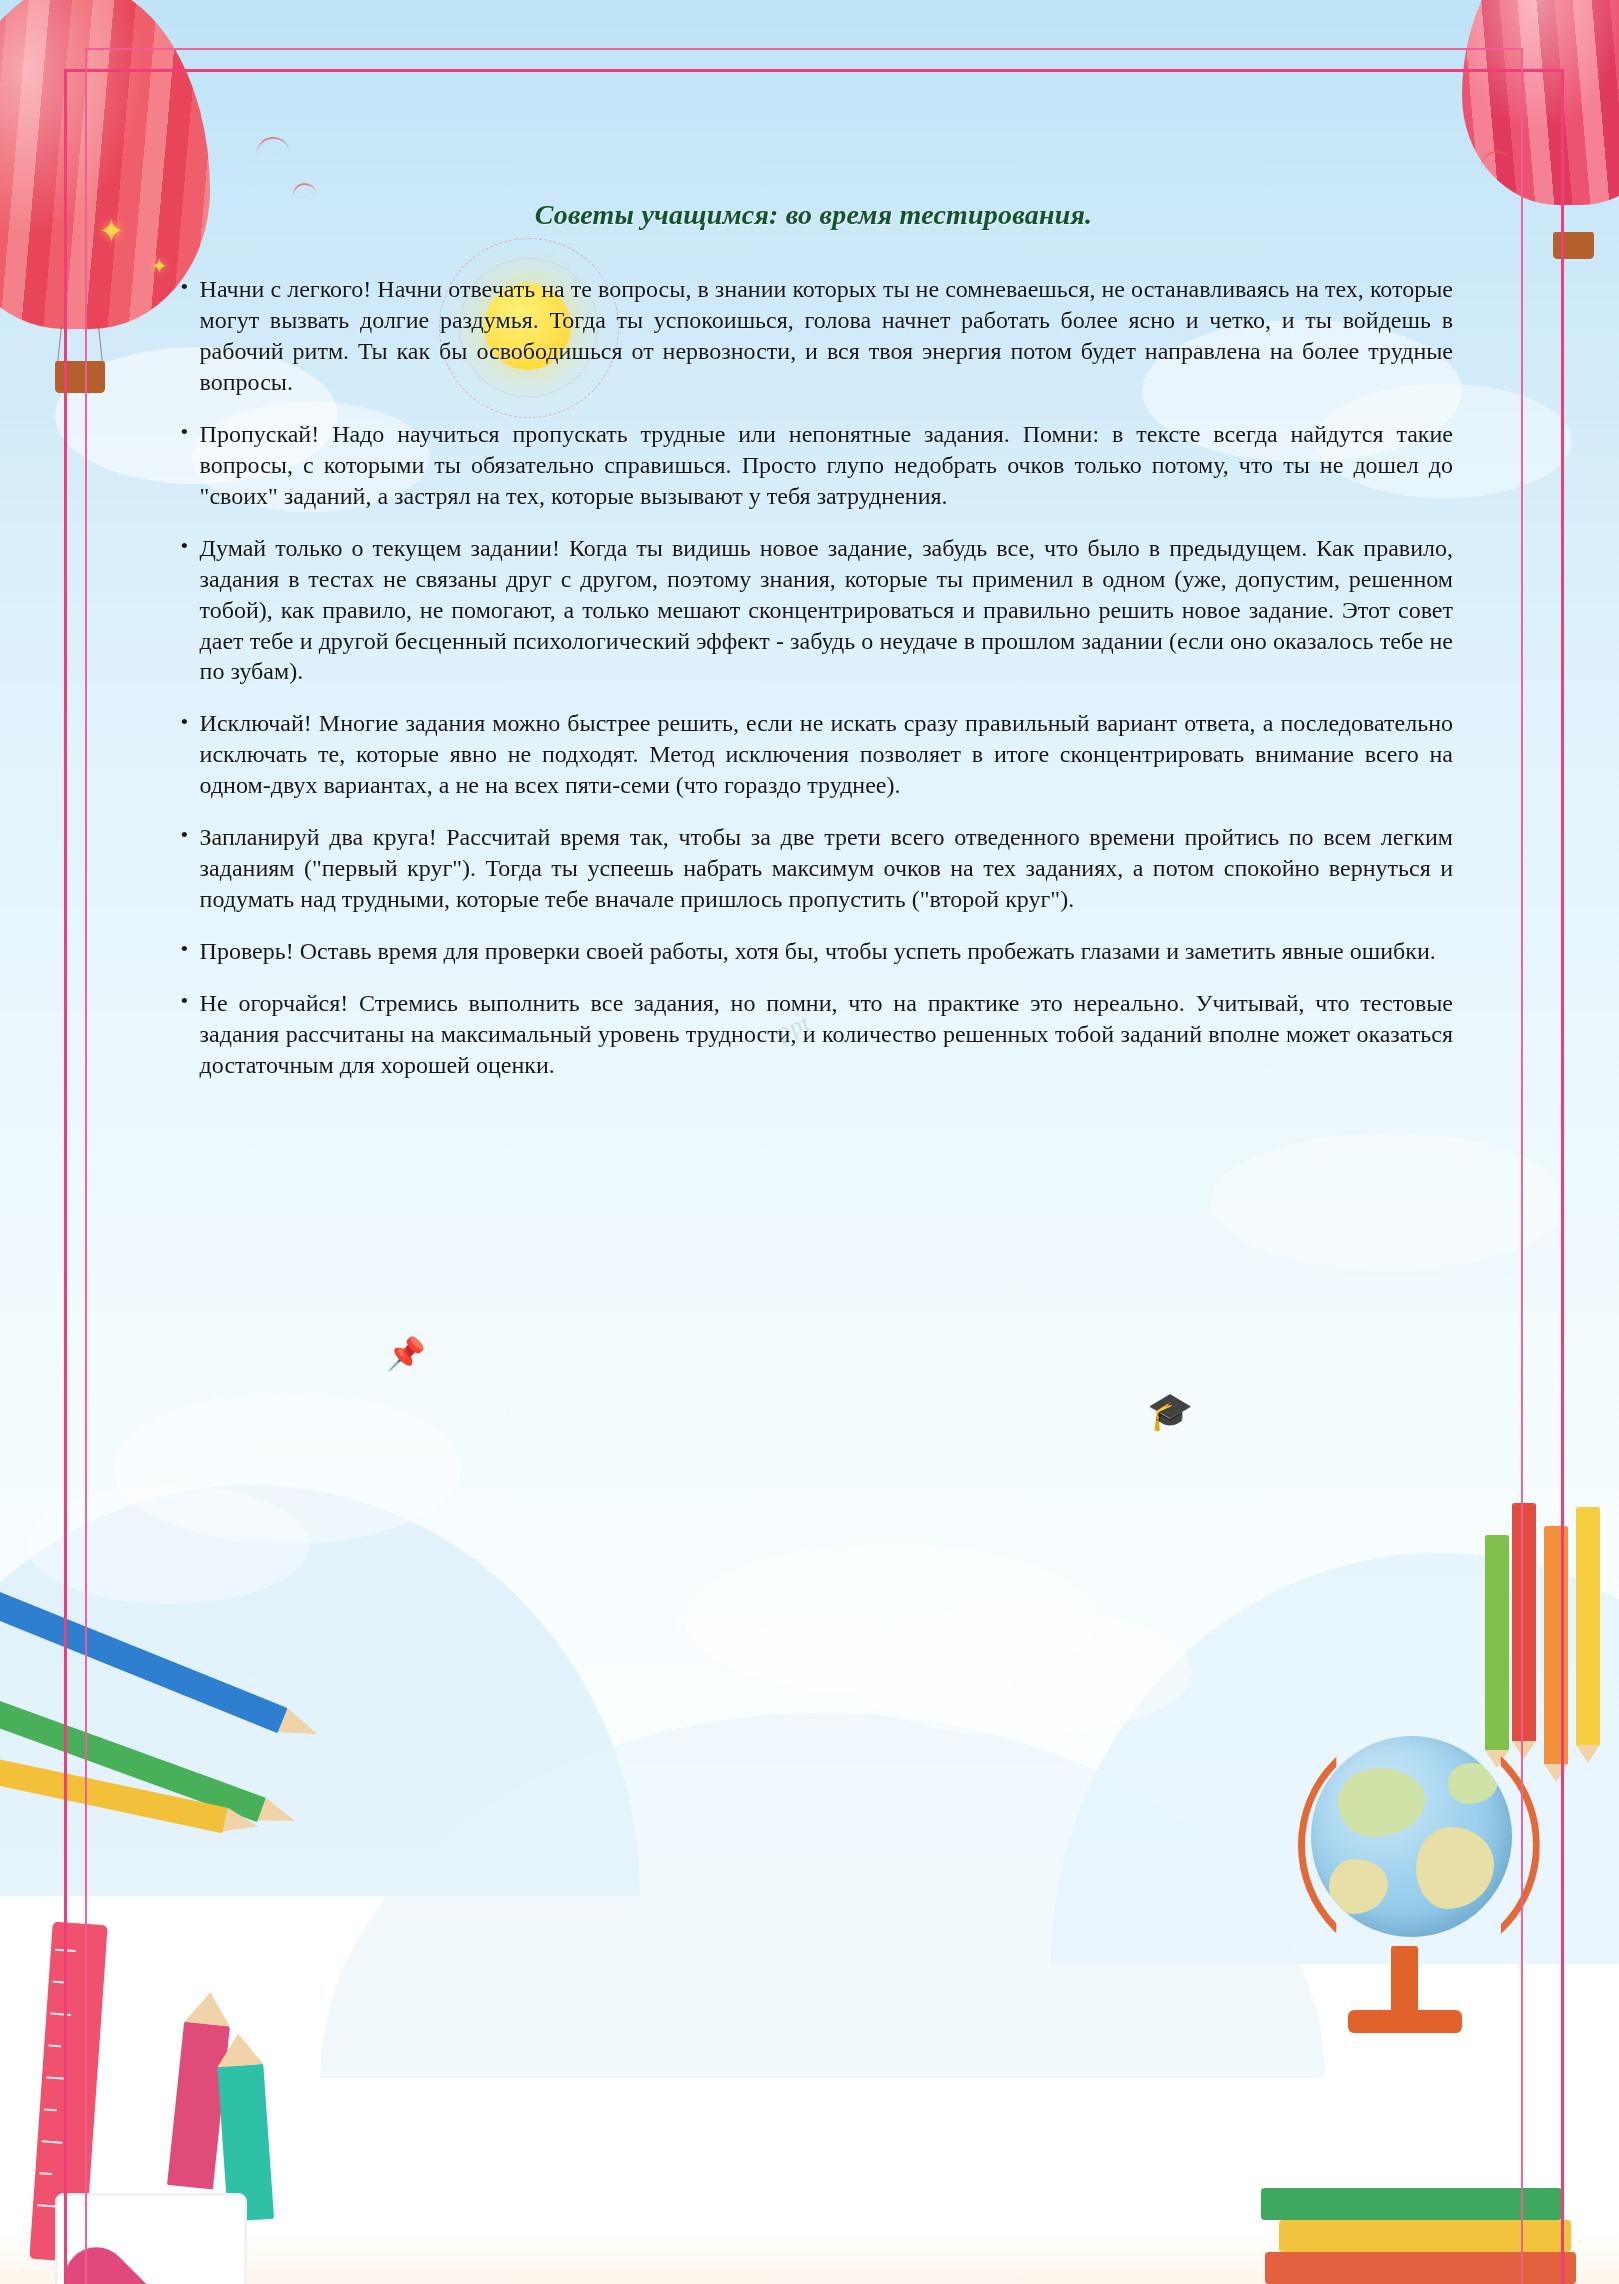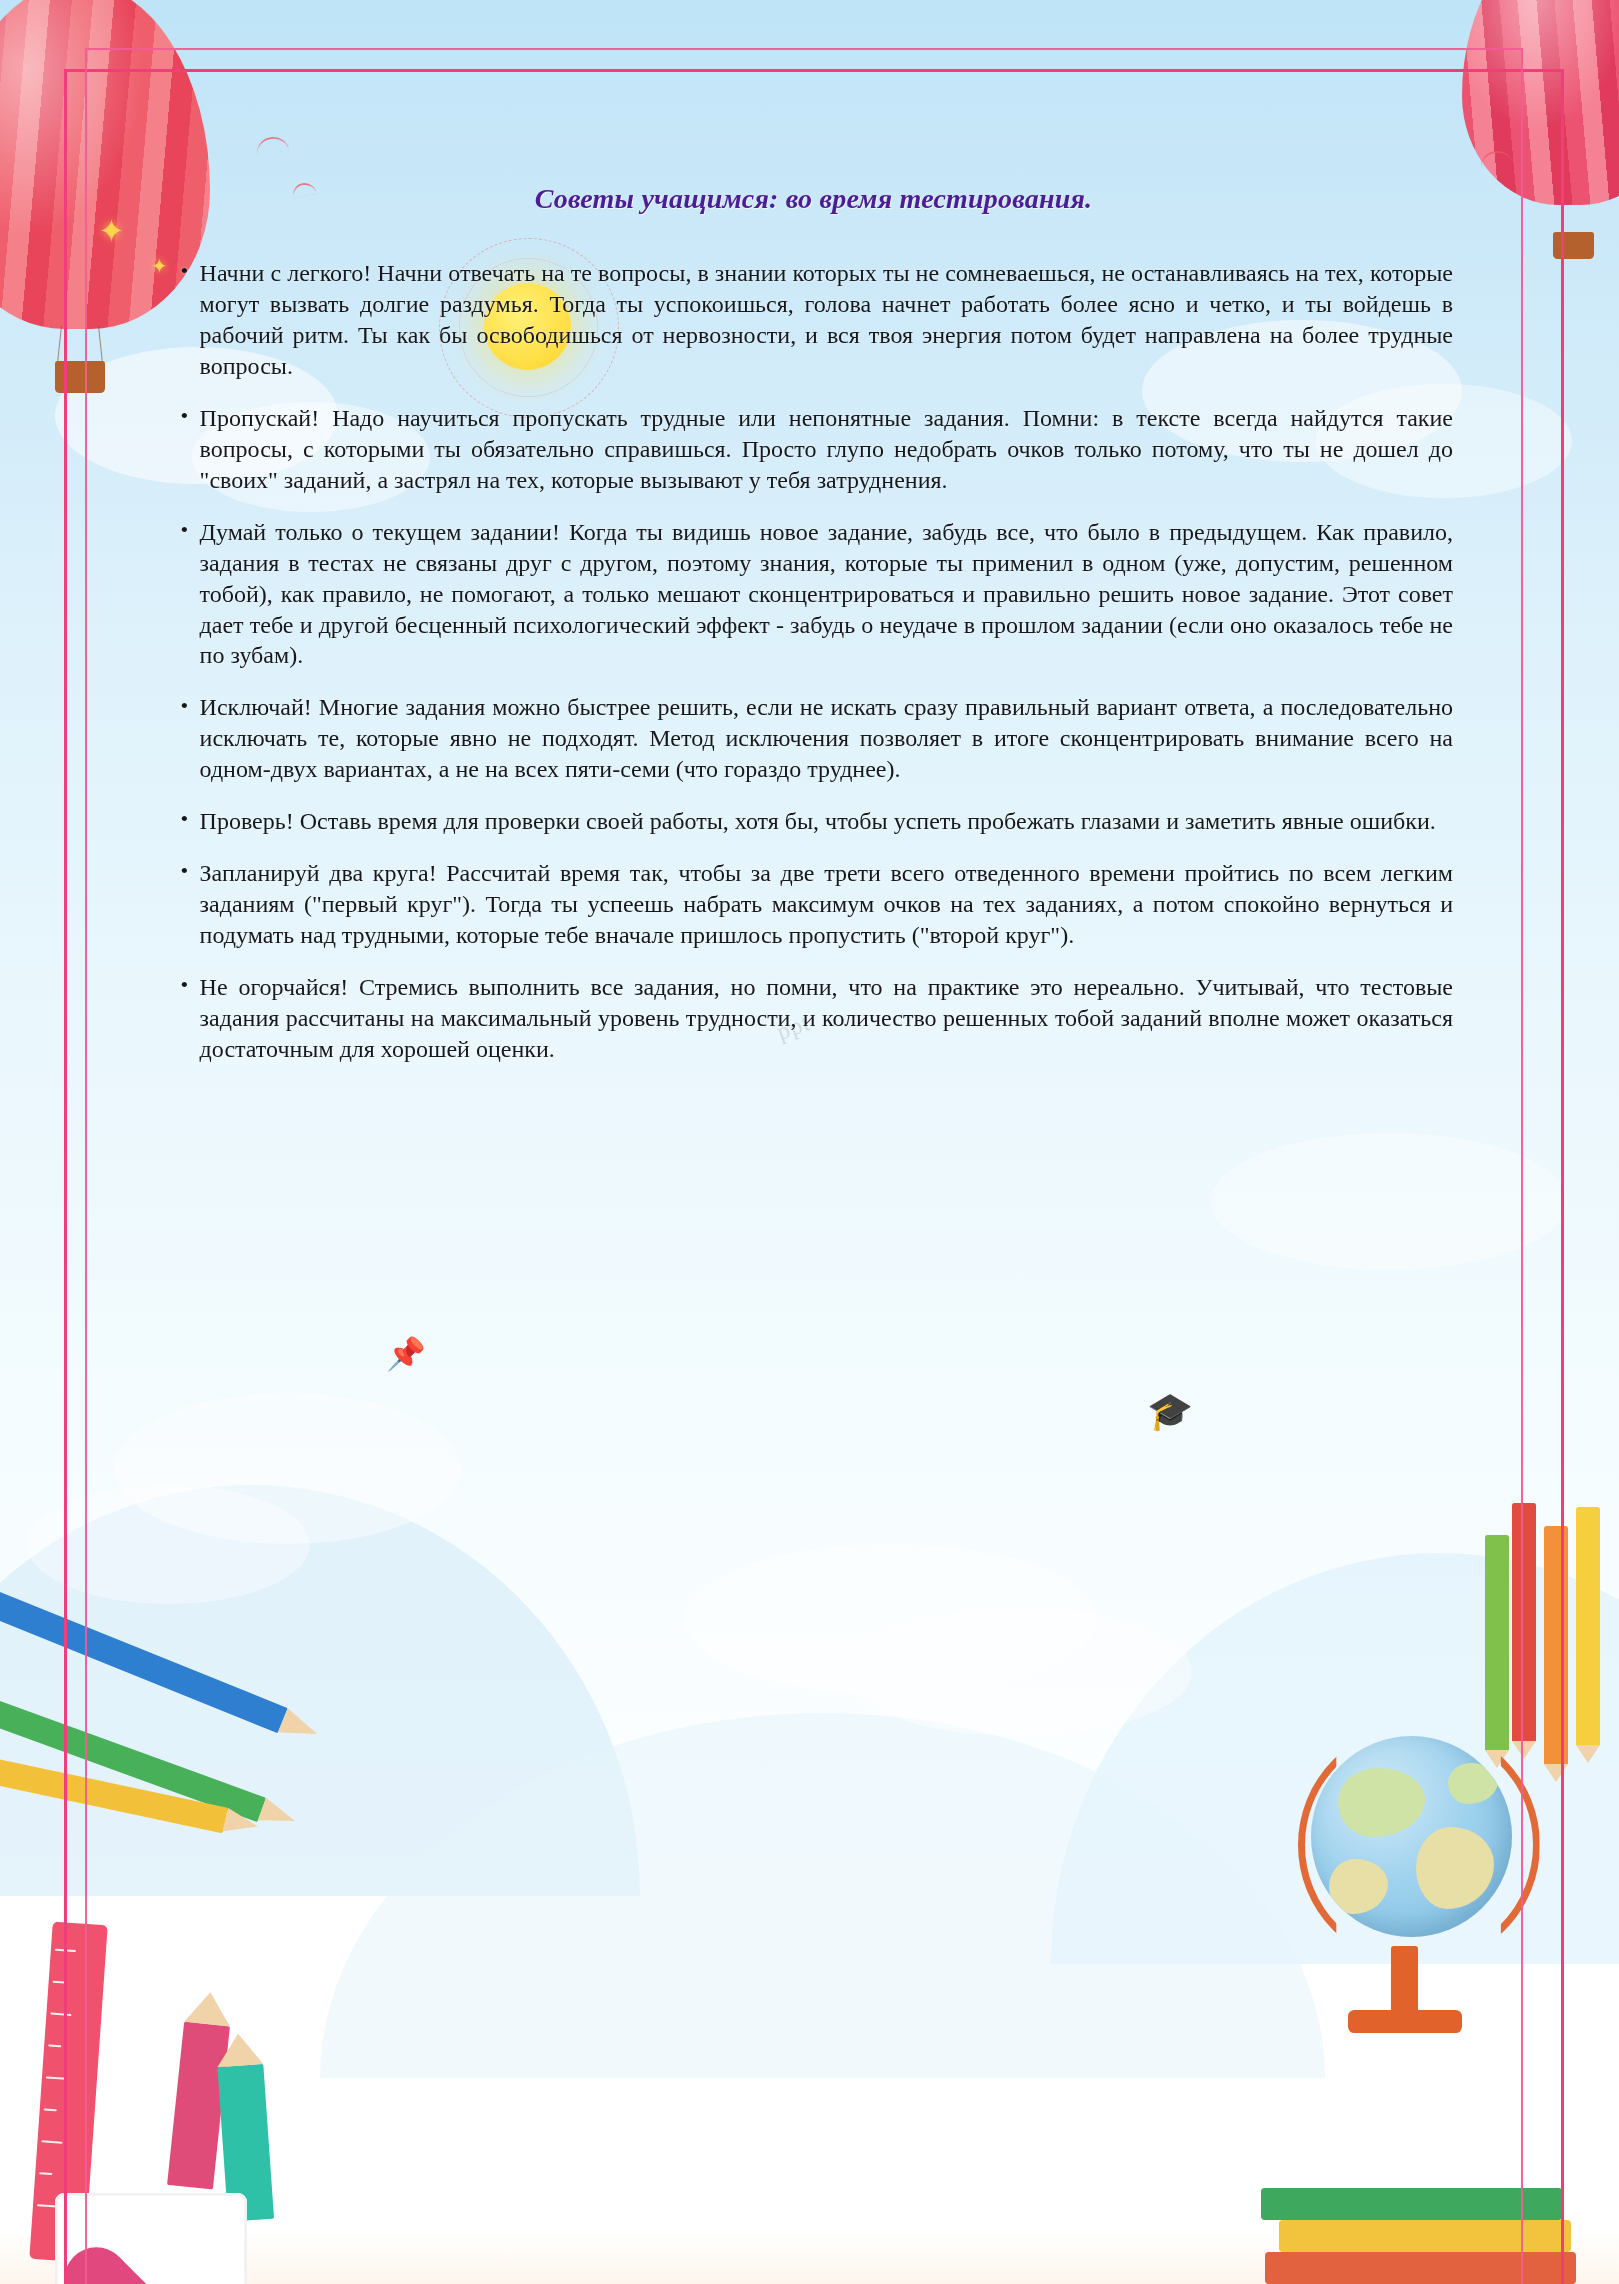--- a/index.html
+++ b/index.html
@@ -287,23 +287,23 @@
     left: 174px;
     top: 183px;
     width: 1279px;
   }
   .doc-title {
     text-align: center;
     font-family: "Liberation Serif", serif;
     font-weight: bold;
     font-style: italic;
     font-size: 28px;
-    color: #4c1d95;
+    color: #14532d;
     text-shadow: 0.9px 0.9px 0 rgba(255,255,255,.65);
-    margin: 0 0 43px 0;
+    margin: 16px 0 43px 0;
     letter-spacing: 0.2px;
   }
   ul.tips {
     list-style: none;
     margin: 0;
     padding: 0;
   }
   ul.tips > li {
     position: relative;
     font-size: 24px;
@@ -444,20 +444,20 @@
   <div class="frame-inner"></div>
 
   <div class="content">
     <h1 class="doc-title">Советы учащимся: во время тестирования.</h1>
 
     <ul class="tips">
       <li>Начни с легкого! Начни отвечать на те вопросы, в знании которых ты не сомневаешься, не останавливаясь на тех, которые могут вызвать долгие раздумья. Тогда ты успокоишься, голова начнет работать более ясно и четко, и ты войдешь в рабочий ритм. Ты как бы освободишься от нервозности, и вся твоя энергия потом будет направлена на более трудные вопросы.</li>
       <li>Пропускай! Надо научиться пропускать трудные или непонятные задания. Помни: в тексте всегда найдутся такие вопросы, с которыми ты обязательно справишься. Просто глупо недобрать очков только потому, что ты не дошел до "своих" заданий, а застрял на тех, которые вызывают у тебя затруднения.</li>
       <li>Думай только о текущем задании! Когда ты видишь новое задание, забудь все, что было в предыдущем. Как правило, задания в тестах не связаны друг с другом, поэтому знания, которые ты применил в одном (уже, допустим, решенном тобой), как правило, не помогают, а только мешают сконцентрироваться и правильно решить новое задание. Этот совет дает тебе и другой бесценный психологический эффект - забудь о неудаче в прошлом задании (если оно оказалось тебе не по зубам).</li>
       <li>Исключай! Многие задания можно быстрее решить, если не искать сразу правильный вариант ответа, а последовательно исключать те, которые явно не подходят. Метод исключения позволяет в итоге сконцентрировать внимание всего на одном-двух вариантах, а не на всех пяти-семи (что гораздо труднее).</li>
+      <li>Запланируй два круга! Рассчитай время так, чтобы за две трети всего отведенного времени пройтись по всем легким заданиям ("первый круг"). Тогда ты успеешь набрать максимум очков на тех заданиях, а потом спокойно вернуться и подумать над трудными, которые тебе вначале пришлось пропустить ("второй круг").</li>
       <li>Проверь! Оставь время для проверки своей работы, хотя бы, чтобы успеть пробежать глазами и заметить явные ошибки.</li>
-      <li>Запланируй два круга! Рассчитай время так, чтобы за две трети всего отведенного времени пройтись по всем легким заданиям ("первый круг"). Тогда ты успеешь набрать максимум очков на тех заданиях, а потом спокойно вернуться и подумать над трудными, которые тебе вначале пришлось пропустить ("второй круг").</li>
       <li>Не огорчайся! Стремись выполнить все задания, но помни, что на практике это нереально. Учитывай, что тестовые задания рассчитаны на максимальный уровень трудности, и количество решенных тобой заданий вполне может оказаться достаточным для хорошей оценки.</li>
     </ul>
   </div>
 
 </div>
 
 
 </body></html>

